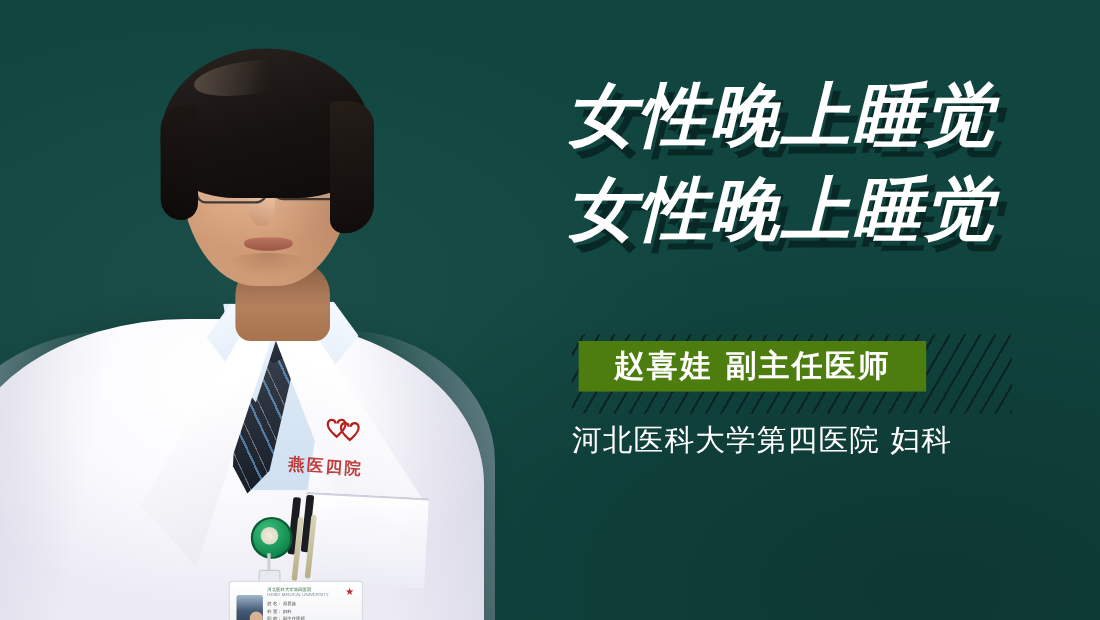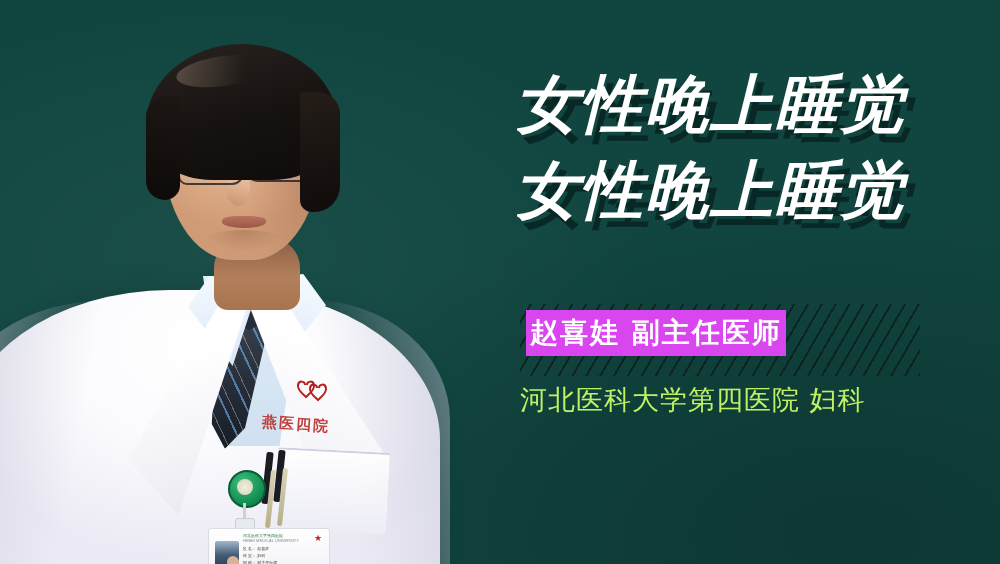--- a/index.html
+++ b/index.html
@@ -319,22 +319,22 @@
     text-align: center;
     text-shadow: 7px 9px 0 rgba(7,38,35,0.92);
     white-space: nowrap;
   }
 
   .name-badge {
     position: absolute;
     left: 526px;
     top: 310px;
     height: 46px;
-    padding: 0 4px;
-    background: #d946ef;
+    padding: 0 32px;
+    background: #4d7c0f;
     display: flex;
     align-items: center;
     z-index: 3;
   }
   .name-badge-text {
     color: #ffffff;
     font-family: "DejaVu Sans", "Liberation Sans", sans-serif;
     font-weight: 700;
     font-size: 28px;
     letter-spacing: 2px;
@@ -350,21 +350,21 @@
       -60deg,
       rgba(12,34,31,0.90) 0px, rgba(12,34,31,0.90) 2px,
       rgba(0,0,0,0) 2px, rgba(0,0,0,0) 12px
     );
     z-index: 2;
   }
   .affiliation {
     position: absolute;
     left: 520px;
     top: 382px;
-    color: #bef264;
+    color: #ffffff;
     font-family: "DejaVu Sans", "Liberation Sans", sans-serif;
     font-size: 27px;
     letter-spacing: 1px;
     white-space: nowrap;
     z-index: 3;
   }
 
   
   .watermark {
     position: absolute;

